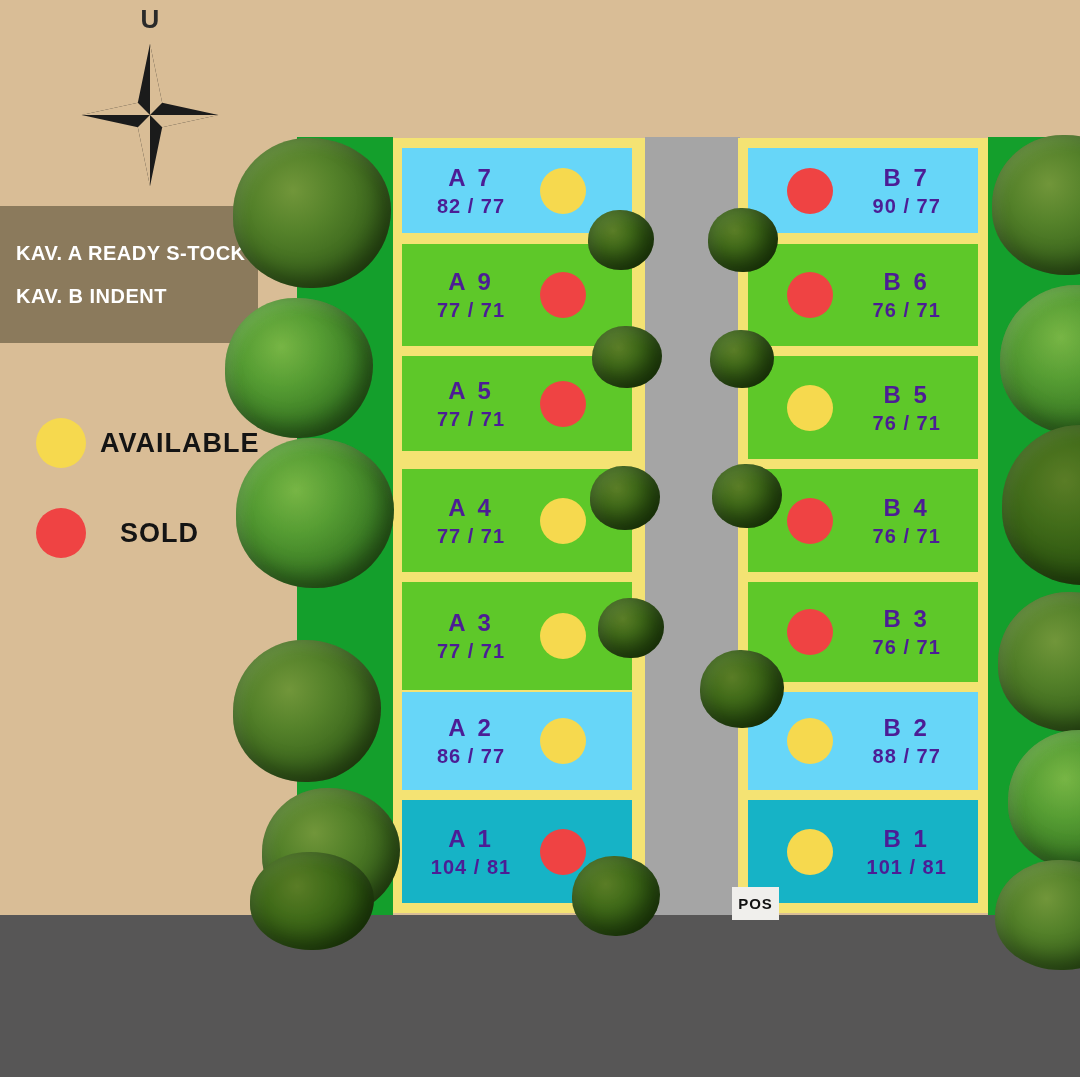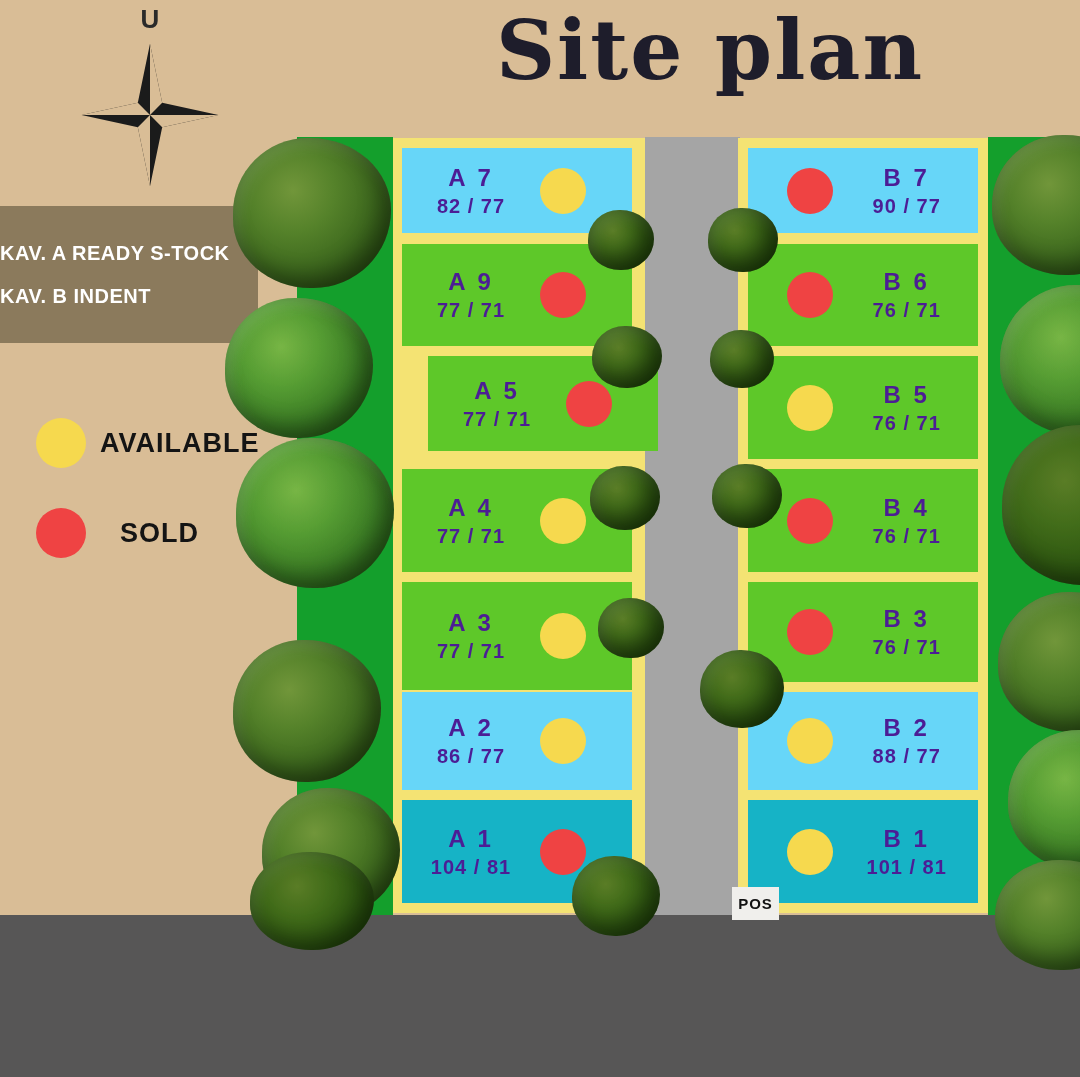--- a/index.html
+++ b/index.html
@@ -28,21 +28,21 @@
   .lot-a .dot{left:60%;}
   .lot-b .dot{left:17%;}
   
   #page-title{position:absolute;left:420px;top:2px;width:580px;text-align:center;
     font-family:"DejaVu Serif",serif;font-weight:bold;font-size:82px;color:#1e1d2b;letter-spacing:2px;}
   
   #compass{position:absolute;left:70px;top:4px;width:160px;height:195px;text-align:center;}
   #north-label{font-size:26px;font-weight:bold;color:#2a2a2a;font-family:"Liberation Sans",sans-serif;}
   
   #info-box{position:absolute;left:0;top:206px;width:258px;height:137px;background:#8b7a5c;
-    display:flex;flex-direction:column;justify-content:center;gap:20px;padding-left:0;box-sizing:border-box;}
+    display:flex;flex-direction:column;justify-content:center;gap:20px;padding-left:16px;box-sizing:border-box;}
   .info-line{color:#ffffff;font-weight:bold;font-size:20px;letter-spacing:.5px;}
   
   .legend-row{position:absolute;display:flex;align-items:center;}
   #legend-available{left:36px;top:418px;gap:14px;text-align:center;}
   #legend-sold{left:36px;top:508px;gap:34px;}
   .legend-dot{width:50px;height:50px;border-radius:50%;}
   .legend-label{font-size:27px;font-weight:bold;color:#141414;letter-spacing:1px;}
   
   #pos-box{position:absolute;left:732px;top:887px;width:47px;height:33px;background:#f0efec;
     display:flex;align-items:center;justify-content:center;font-size:15px;font-weight:bold;color:#111;letter-spacing:1px;}
@@ -56,21 +56,20 @@
 </head>
 <body>
 
 <div id="stage">
 
   <div class="strip" id="greenbelt-left"></div>
   <div class="strip" id="greenbelt-right"></div>
   <div class="strip" id="road-center"></div>
   <div class="strip" id="road-bottom"></div>
 
-  <div id="page-title">Site plan</div>
 
   <div id="compass">
     <div id="north-label">U</div>
     <svg width="150" height="160" viewBox="-80 -84 160 168">
       <polygon points="0,-76 13,-13 73,0 13,13 0,76 -13,13 -73,0 -13,-13" fill="#1b1b1b"></polygon>
       <polygon points="0,-76 13,-13 0,0" fill="#d9bd96"></polygon>
       <polygon points="73,0 13,13 0,0" fill="#d9bd96"></polygon>
       <polygon points="0,76 -13,13 0,0" fill="#d9bd96"></polygon>
       <polygon points="-73,0 -13,-13 0,0" fill="#d9bd96"></polygon>
     </svg>
@@ -100,21 +99,21 @@
       </div>
     <div class="dot" style="background: rgb(246, 217, 78);"></div>
   </div>
   <div class="lot lot-a surface-green" style="left:402px;top:244px;height:102px;">
     <div class="lot-label">
         <div class="lot-id">A 9</div>
         <div class="lot-size">77 / 71</div>
       </div>
     <div class="dot" style="background: rgb(239, 67, 67);"></div>
   </div>
-  <div class="lot lot-a surface-green" style="left:402px;top:356px;height:95px;margin-left:26px;">
+  <div class="lot lot-a surface-green" style="left:402px;top:356px;height:95px;">
     <div class="lot-label">
         <div class="lot-id">A 5</div>
         <div class="lot-size">77 / 71</div>
       </div>
     <div class="dot" style="background: rgb(239, 67, 67);"></div>
   </div>
   <div class="lot lot-a surface-green" style="left:402px;top:469px;height:103px;">
     <div class="lot-label">
         <div class="lot-id">A 4</div>
         <div class="lot-size">77 / 71</div>

